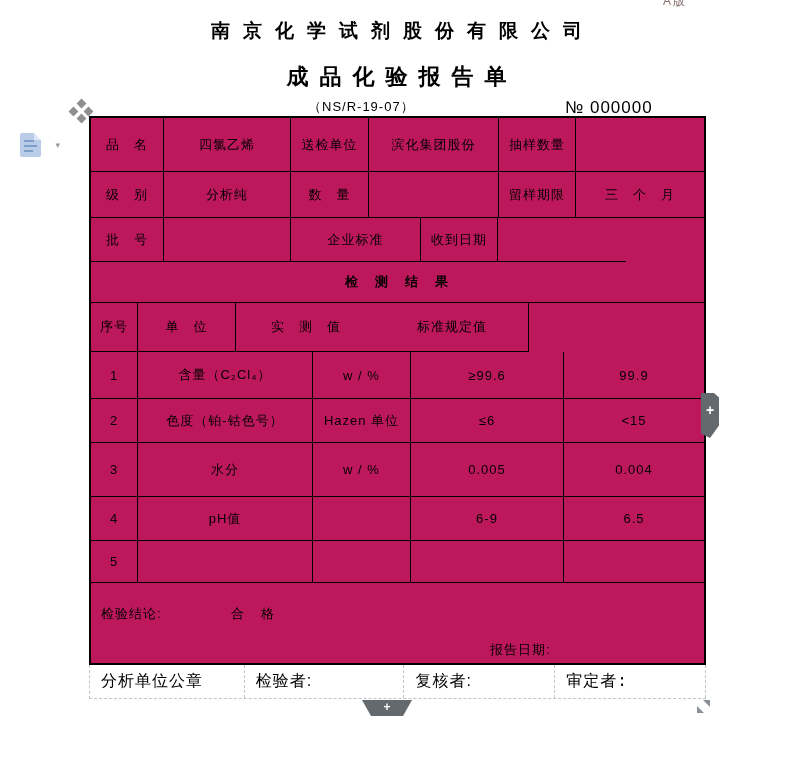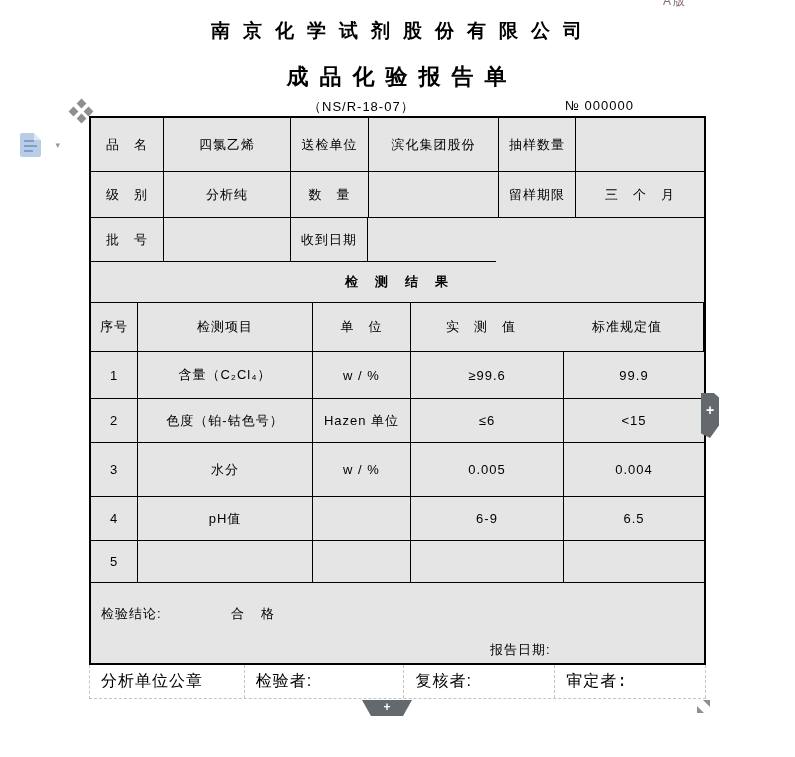--- a/index.html
+++ b/index.html
@@ -11,21 +11,21 @@
   }
   .abs { position:absolute; }
 
   
   .version-badge{ top:-7px; left:663px; font-size:12px; color:#8b6f6f; letter-spacing:2px; }
   .company-title{ top:18px; left:90px; width:613px; text-align:center;
     font-size:19px; font-weight:bold; letter-spacing:13px; padding-left:13px; white-space:nowrap; }
   .report-title{ top:62px; left:90px; width:613px; text-align:center;
     font-size:22px; font-weight:bold; letter-spacing:11px; padding-left:11px; white-space:nowrap; }
   .form-code{ top:98px; left:308px; font-size:13px; letter-spacing:1px; }
-  .serial-no{ top:98px; left:565px; font-size:13px; letter-spacing:1px; }
+  .serial-no{ top:98px; left:565px; font-size:17px; letter-spacing:1px; }
 
   
   .move-handle{ left:70px; top:100px; width:22px; height:22px; cursor:move; }
   .move-handle .dia{ position:absolute; width:7px; height:7px; background:#8f8f8f; transform:rotate(45deg); }
   .move-handle .n{ left:7.5px; top:0; }  .move-handle .s{ left:7.5px; bottom:0; }
   .move-handle .w{ left:0; top:7.5px; }  .move-handle .e{ right:0; top:7.5px; }
 
   .paste-widget{ left:16px; top:133px; width:46px; height:26px; cursor:pointer; }
   .paste-page{ position:absolute; left:4px; top:0; width:21px; height:24px;
     background:#b9cde8; border-radius:2px; }
@@ -41,21 +41,21 @@
     clip-path:polygon(0 0,100% 0,82% 100%,18% 100%);
     color:#fff; font-size:12px; font-weight:bold; text-align:center; line-height:14px; cursor:pointer; }
 
   .resize-handle{ left:697px; top:700px; width:13px; height:13px; cursor:nwse-resize; }
   .resize-handle .t1{ position:absolute; right:0; top:0; width:0; height:0;
     border-left:7px solid transparent; border-top:7px solid #8a9096; }
   .resize-handle .t2{ position:absolute; left:0; bottom:0; width:0; height:0;
     border-right:7px solid transparent; border-bottom:7px solid #8a9096; }
 
   
-  .doc-table{ left:89px; top:116px; width:617px; border:2px solid #000; background:#e5e5e5; }
+  .doc-table{ left:89px; top:116px; width:617px; border:2px solid #000; background:#be185d; }
   .row{ display:flex; }
   .cell{ display:flex; align-items:center; justify-content:center;
     border-right:1px solid #000; border-bottom:1px solid #000;
     font-size:13px; letter-spacing:1px; overflow:hidden; white-space:nowrap; }
   .cell.last{ border-right:none; }
   
   .ic0{width:73px;} .ic1{width:127px;} .ic2{width:78px;} .ic3{width:130px;} .ic4{width:77px;} .ic5{width:128px;}
   .h54{height:54px;} .h46{height:46px;} .h44{height:44px;}
   .section-bar{ height:41px; display:flex; align-items:center; justify-content:center;
     border-bottom:1px solid #000; font-size:13px; font-weight:bold; letter-spacing:2px; }
@@ -74,21 +74,21 @@
   .sign-cell{ display:flex; align-items:center; padding-left:11px;
     border-right:1px dashed #c4c4c4; font-size:16px; letter-spacing:1px; }
   .sc0{width:155px;} .sc1{width:160px;} .sc2{width:151px;} .sc3{width:151px;font-family:Liberation Mono, monospace;}
 </style>
 </head>
 <body>
 
 <div class="abs version-badge">A版</div>
 <div class="abs company-title">南京化学试剂股份有限公司</div>
 <div class="abs report-title">成品化验报告单</div>
-<div class="abs form-code">（NS/R-18-07）</div>
+<div class="abs form-code">（NS/R-19-07）</div>
 <div class="abs serial-no">№ 000000</div>
 
 <div class="abs move-handle">
   <div class="dia n"></div>
   <div class="dia s"></div>
   <div class="dia w"></div>
   <div class="dia e"></div>
 </div>
 
 <div class="abs paste-widget">
@@ -115,29 +115,29 @@
     <div class="cell ic0 h46">级　别</div>
     <div class="cell ic1 h46">分析纯</div>
     <div class="cell ic2 h46">数　量</div>
     <div class="cell ic3 h46"></div>
     <div class="cell ic4 h46">留样期限</div>
     <div class="cell ic5 h46 last">三　个　月</div>
   </div>
   <div class="row">
     <div class="cell ic0 h44">批　号</div>
     <div class="cell ic1 h44"></div>
+    <div class="cell ic3 h44">企业标准</div>
     <div class="cell ic4 h44">收到日期</div>
     <div class="cell ic5 h44 last"></div>
   </div>
 
   <div class="section-bar">检　测　结　果</div>
 
   <div class="row">
     <div class="cell rc0 h49">序号</div>
-    <div class="cell rc1 h49">检测项目</div>
     <div class="cell rc2 h49">单　位</div>
     <div class="cell rc4 h49 last">实　测　值</div>
     <div class="cell rc3 h49">标准规定值</div>
   </div>
 
   <div class="row">
     <div class="cell rc0 h47">1</div>
     <div class="cell rc1 h47">含量（C₂Cl₄）</div>
     <div class="cell rc2 h47">w / %</div>
     <div class="cell rc3 h47">≥99.6</div>

